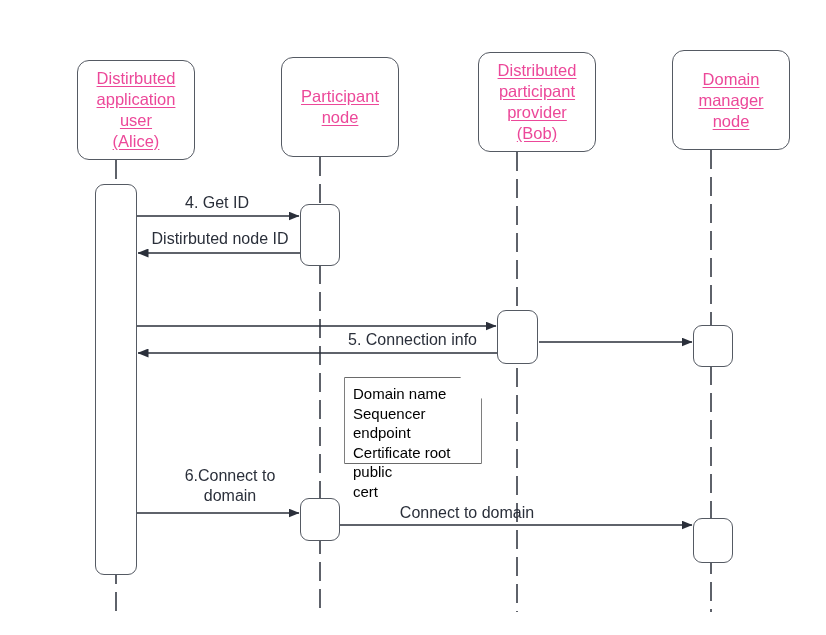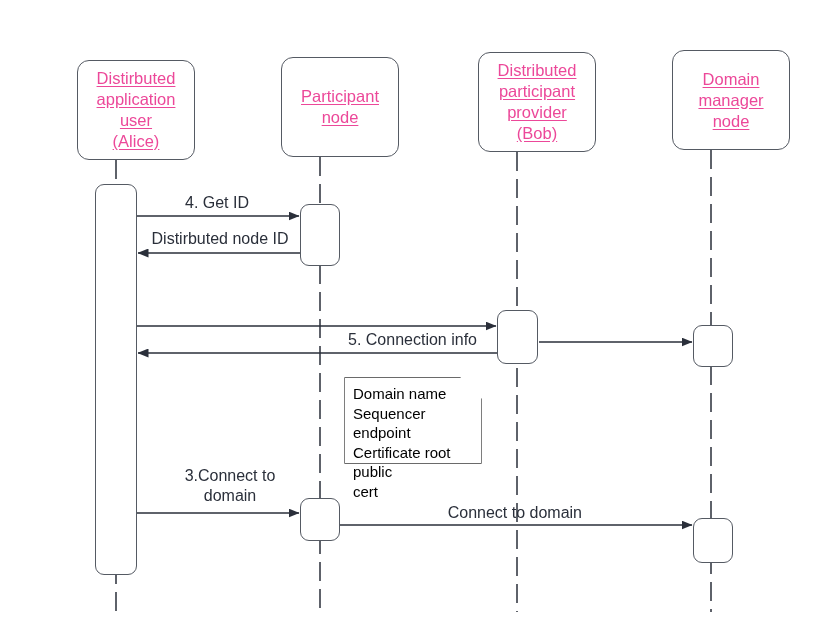--- a/index.html
+++ b/index.html
@@ -63,21 +63,21 @@
   .msg-label {
     position: absolute;
     font-size: 16px;
     line-height: 20px;
     color: #2a2f3a;
     white-space: pre-line;
     text-align: center;
     background: transparent;
   }
   .msg-label.left {
-    text-align: right;
+    text-align: center;
   }
   
   .note {
     position: absolute;
     box-sizing: border-box;
     background: #ffffff;
   }
   .note-text {
     position: absolute;
     left: 8px;
@@ -172,21 +172,21 @@
   <div class="activation" style="left:693px; top:518px; width:40px; height:45px;"></div>
 
   <div class="msg-label" style="left:132px; top:193px; width:170px;">4. Get ID</div>
 
   <div class="msg-label" style="left:130px; top:229px; width:180px;">Distirbuted node ID</div>
 
 
 
   <div class="msg-label" style="left:330px; top:330px; width:165px;">5. Connection info</div>
 
-  <div class="msg-label" style="left:140px; top:466px; width:180px;">3.Connect to
+  <div class="msg-label" style="left:140px; top:466px; width:180px;">6.Connect to
 domain</div>
 
   <div class="msg-label left" style="left:352px; top:503px; width:230px;">Connect to domain</div>
 
   <div class="note" style="left:345px; top:378px; width:136px; height:85px;">
     <div class="note-text">Domain name
 Sequencer endpoint
 Certificate root public
 cert</div>
   </div>

